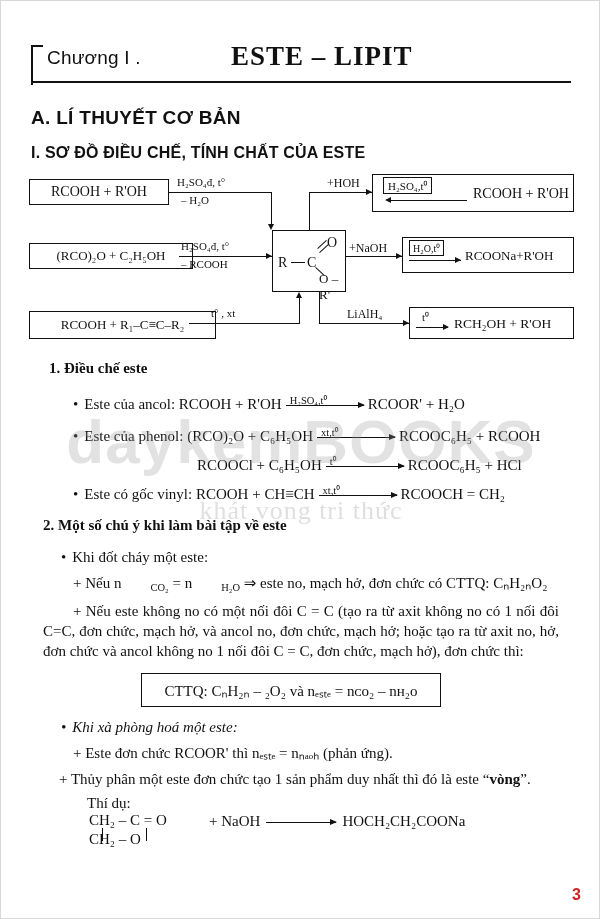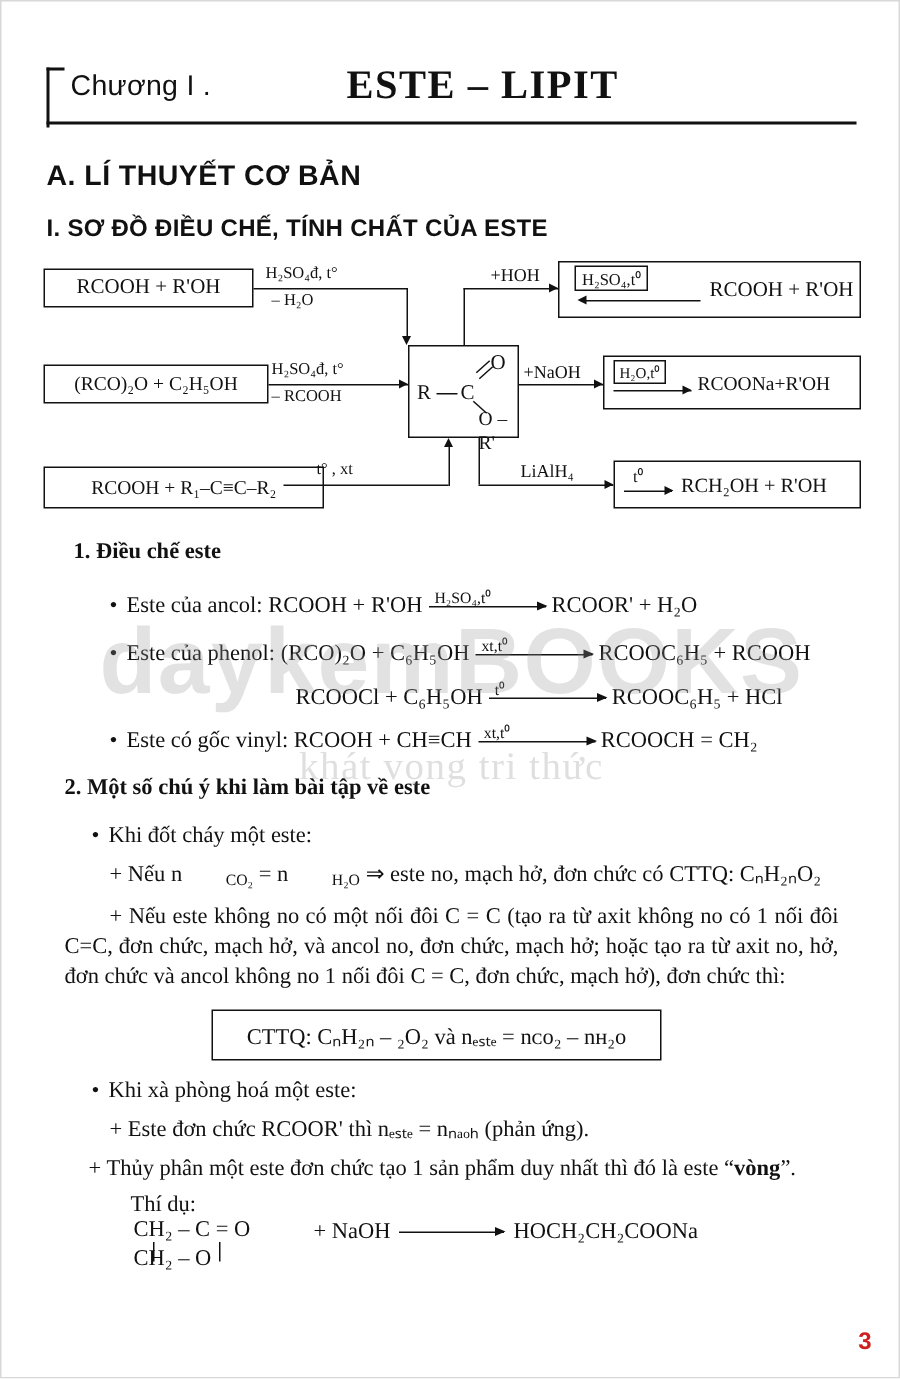--- a/index.html
+++ b/index.html
@@ -316,21 +316,21 @@
     <div class="este-lipit">ESTE – LIPIT</div>
     <div class="header-rule"></div>
   </div>
 
   <div class="h-a">A. LÍ THUYẾT CƠ BẢN</div>
   <div class="h-i">I. SƠ ĐỒ ĐIỀU CHẾ, TÍNH CHẤT CỦA ESTE</div>
 
   <div class="scheme">
 
     <div class="box" style="left:0px; top:8px; width:140px; height:26px;">RCOOH + R'OH</div>
-    <div class="box" style="left:0px; top:72px; width:150px; height:26px; font-size:13px;">(RCO)₂O + C₂H₅OH</div>
+    <div class="box" style="left:0px; top:72px; width:164px; height:26px; font-size:13px;">(RCO)₂O + C₂H₅OH</div>
     <div class="box" style="left:0px; top:140px; width:187px; height:28px; font-size:13px;">RCOOH + R₁–C≡C–R₂</div>
 
     <div class="ln hln" style="left:140px; top:21px; width:103px;"></div>
     <div class="lbl" style="left:148px; top:5px;">H₂SO₄đ, t°</div>
     <div class="lbl" style="left:152px; top:23px;">– H₂O</div>
     <div class="ln vln" style="left:242px; top:21px; height:34px;"></div>
     <div class="arrow-d" style="left:239px; top:53px;"></div>
 
     <div class="ln hln" style="left:150px; top:85px; width:93px;"></div>
     <div class="lbl" style="left:152px; top:69px;">H₂SO₄đ, t°</div>
@@ -417,21 +417,21 @@
   </div>
 
   <div class="txt" style="left:72px; top:572px;">
     <span>+ Nếu n</span><sub>CO₂</sub><span> = n</span><sub>H₂O</sub> <span>⇒ este no, mạch hở, đơn chức có CTTQ: CₙH₂ₙO₂</span>
   </div>
 
   <div class="txt" style="left:42px; top:600px; width:516px; text-align:justify; text-indent:30px;">+ Nếu este không no có một nối đôi C = C (tạo ra từ axit không no có 1 nối đôi C=C, đơn chức, mạch hở, và ancol no, đơn chức, mạch hở; hoặc tạo ra từ axit no, hở, đơn chức và ancol không no 1 nối đôi C = C, đơn chức, mạch hở), đơn chức thì:</div>
 
   <div class="ctq-box">CTTQ: CₙH₂ₙ – ₂O₂ và nₑₛₜₑ = nᴄᴏ₂ – nʜ₂ᴏ</div>
 
-  <div class="txt" style="left:60px; top:716px;">
+  <div class="txt" style="left:60px; top:716px;font-style:italic;">
     <span class="bullet"></span><span>Khi xà phòng hoá một este:</span>
   </div>
 
   <div class="txt" style="left:72px; top:742px;">+ Este đơn chức RCOOR' thì   nₑₛₜₑ = nₙₐₒₕ (phản ứng).</div>
 
   <div class="txt" style="left:58px; top:768px; width:500px;">
     <span>+ Thủy phân một este đơn chức tạo 1 sản phẩm duy nhất thì đó là este “</span><span class="bold">vòng</span><span>”.</span>
   </div>
 
   <div class="txt" style="left:86px; top:792px;">Thí dụ:</div>

